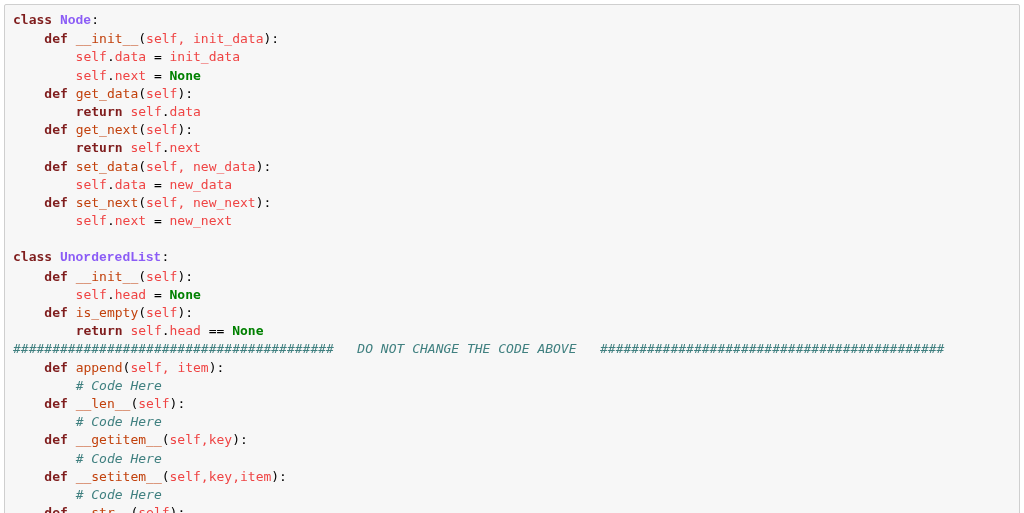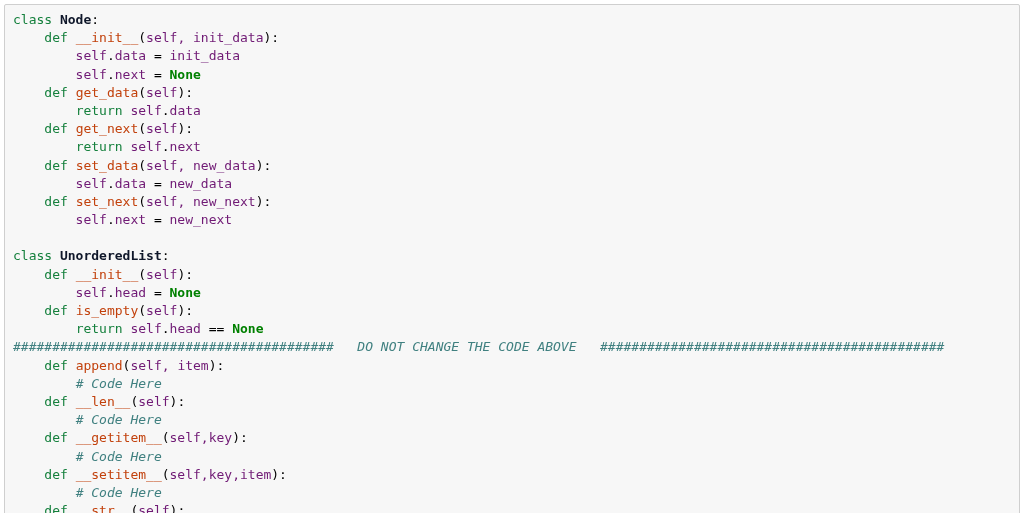--- a/index.html
+++ b/index.html
@@ -12,24 +12,24 @@
   }
   .code-block {
     border: 1px solid #cfcfcf;
     border-radius: 2px;
     padding: 6px 8px;
     background: #f7f7f7;
     white-space: pre;
     overflow-x: hidden;
     color: #000000;
   }
-  .k  { color: #15803d; font-weight: normal; }   
-  .nc { color: #0f172a; font-weight: bold; }   
+  .k  { color: #7f1d1d; font-weight: bold; }   
+  .nc { color: #8b5cf6; font-weight: bold; font-family: Liberation Mono, monospace; }   
   .fn { color: #c2410c; }                      
-  .n  { color: #701a75; }                      
+  .n  { color: #ef4444; }                      
   .p  { color: #000000; }                      
   .bn { color: #008000; font-weight: bold; margin-top: 20px; }   
   .c  { color: #408080; font-style: italic; }  
 </style>
 </head>
 <body>
 
 <div class="code-block" id="code-target"><div><span class="k">class </span><span class="nc">Node</span><span class="p">:</span></div><div><span class="n">    </span><span class="k">def </span><span class="fn">__init__</span><span class="p">(</span><span class="n">self, init_data</span><span class="p">):</span></div><div><span class="n">        self</span><span class="p">.</span><span class="n">data </span><span class="p">= </span><span class="n">init_data</span></div><div><span class="n">        self</span><span class="p">.</span><span class="n">next </span><span class="p">= </span><span class="bn">None</span></div><div><span class="n">    </span><span class="k">def </span><span class="fn">get_data</span><span class="p">(</span><span class="n">self</span><span class="p">):</span></div><div><span class="n">        </span><span class="k">return </span><span class="n">self</span><span class="p">.</span><span class="n">data</span></div><div><span class="n">    </span><span class="k">def </span><span class="fn">get_next</span><span class="p">(</span><span class="n">self</span><span class="p">):</span></div><div><span class="n">        </span><span class="k">return </span><span class="n">self</span><span class="p">.</span><span class="n">next</span></div><div><span class="n">    </span><span class="k">def </span><span class="fn">set_data</span><span class="p">(</span><span class="n">self, new_data</span><span class="p">):</span></div><div><span class="n">        self</span><span class="p">.</span><span class="n">data </span><span class="p">= </span><span class="n">new_data</span></div><div><span class="n">    </span><span class="k">def </span><span class="fn">set_next</span><span class="p">(</span><span class="n">self, new_next</span><span class="p">):</span></div><div><span class="n">        self</span><span class="p">.</span><span class="n">next </span><span class="p">= </span><span class="n">new_next</span></div><div>&nbsp;</div><div><span class="k">class </span><span class="nc">UnorderedList</span><span class="p">:</span></div><div><span class="n">    </span><span class="k">def </span><span class="fn">__init__</span><span class="p">(</span><span class="n">self</span><span class="p">):</span></div><div><span class="n">        self</span><span class="p">.</span><span class="n">head </span><span class="p">= </span><span class="bn">None</span></div><div><span class="n">    </span><span class="k">def </span><span class="fn">is_empty</span><span class="p">(</span><span class="n">self</span><span class="p">):</span></div><div><span class="n">        </span><span class="k">return </span><span class="n">self</span><span class="p">.</span><span class="n">head </span><span class="p">== </span><span class="bn">None</span></div><div><span class="c">#########################################   DO NOT CHANGE THE CODE ABOVE   ############################################</span></div><div><span class="n">    </span><span class="k">def </span><span class="fn">append</span><span class="p">(</span><span class="n">self, item</span><span class="p">):</span></div><div><span class="n">        </span><span class="c"># Code Here</span></div><div><span class="n">    </span><span class="k">def </span><span class="fn">__len__</span><span class="p">(</span><span class="n">self</span><span class="p">):</span></div><div><span class="n">        </span><span class="c"># Code Here</span></div><div><span class="n">    </span><span class="k">def </span><span class="fn">__getitem__</span><span class="p">(</span><span class="n">self,key</span><span class="p">):</span></div><div><span class="n">        </span><span class="c"># Code Here</span></div><div><span class="n">    </span><span class="k">def </span><span class="fn">__setitem__</span><span class="p">(</span><span class="n">self,key,item</span><span class="p">):</span></div><div><span class="n">        </span><span class="c"># Code Here</span></div><div><span class="n">    </span><span class="k">def </span><span class="fn">__str__</span><span class="p">(</span><span class="n">self</span><span class="p">):</span></div></div>
 
 </body></html>

